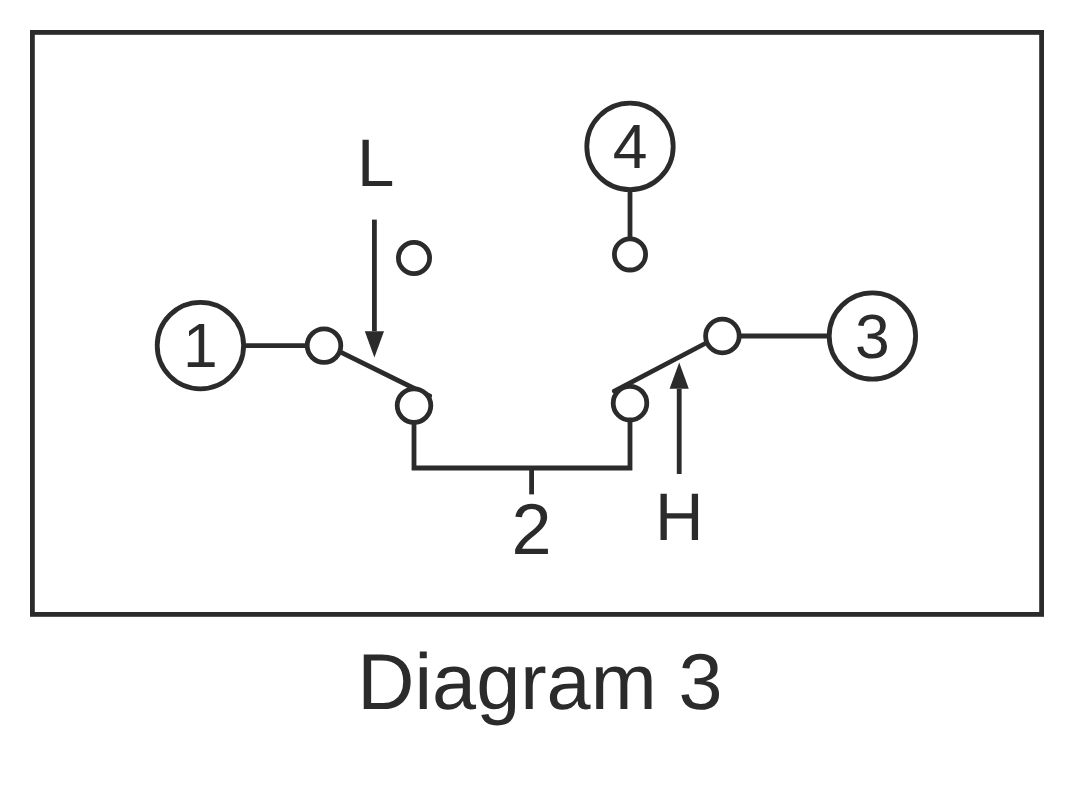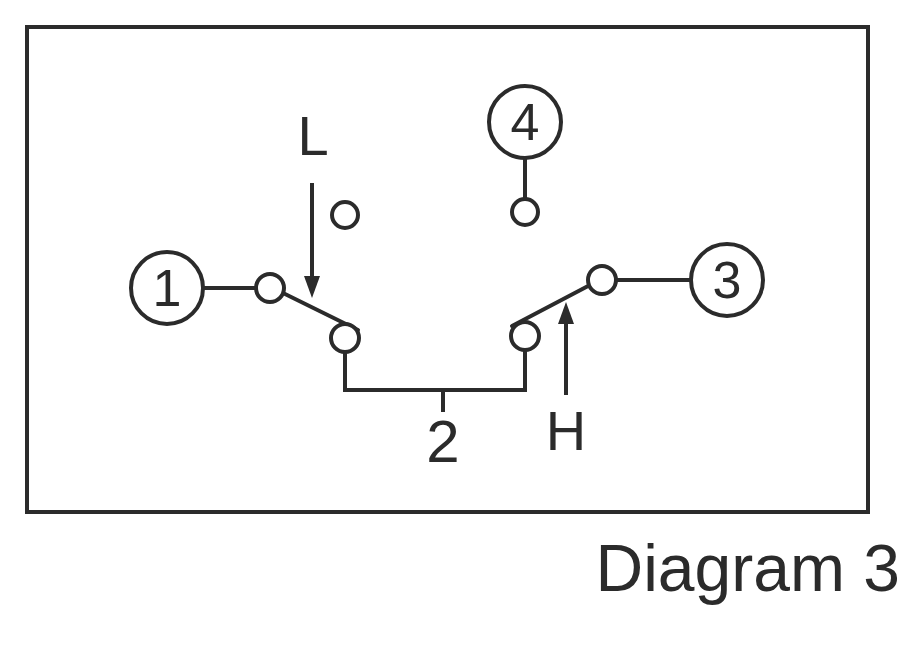--- a/index.html
+++ b/index.html
@@ -19,21 +19,21 @@
     left: 0;
     top: 0;
     width: 900px;
     height: 670px;
   }
   .caption {
     position: absolute;
     left: 0;
     width: 900px;
     top: 530px;
-    text-align: right;
+    text-align: center;
     font-size: 66px;
     color: #2b2b2b;
     letter-spacing: 0px;
   }
   svg text {
     font-family: "Liberation Sans", "DejaVu Sans", sans-serif;
     fill: #2b2b2b;
   }
 </style>
 </head>

